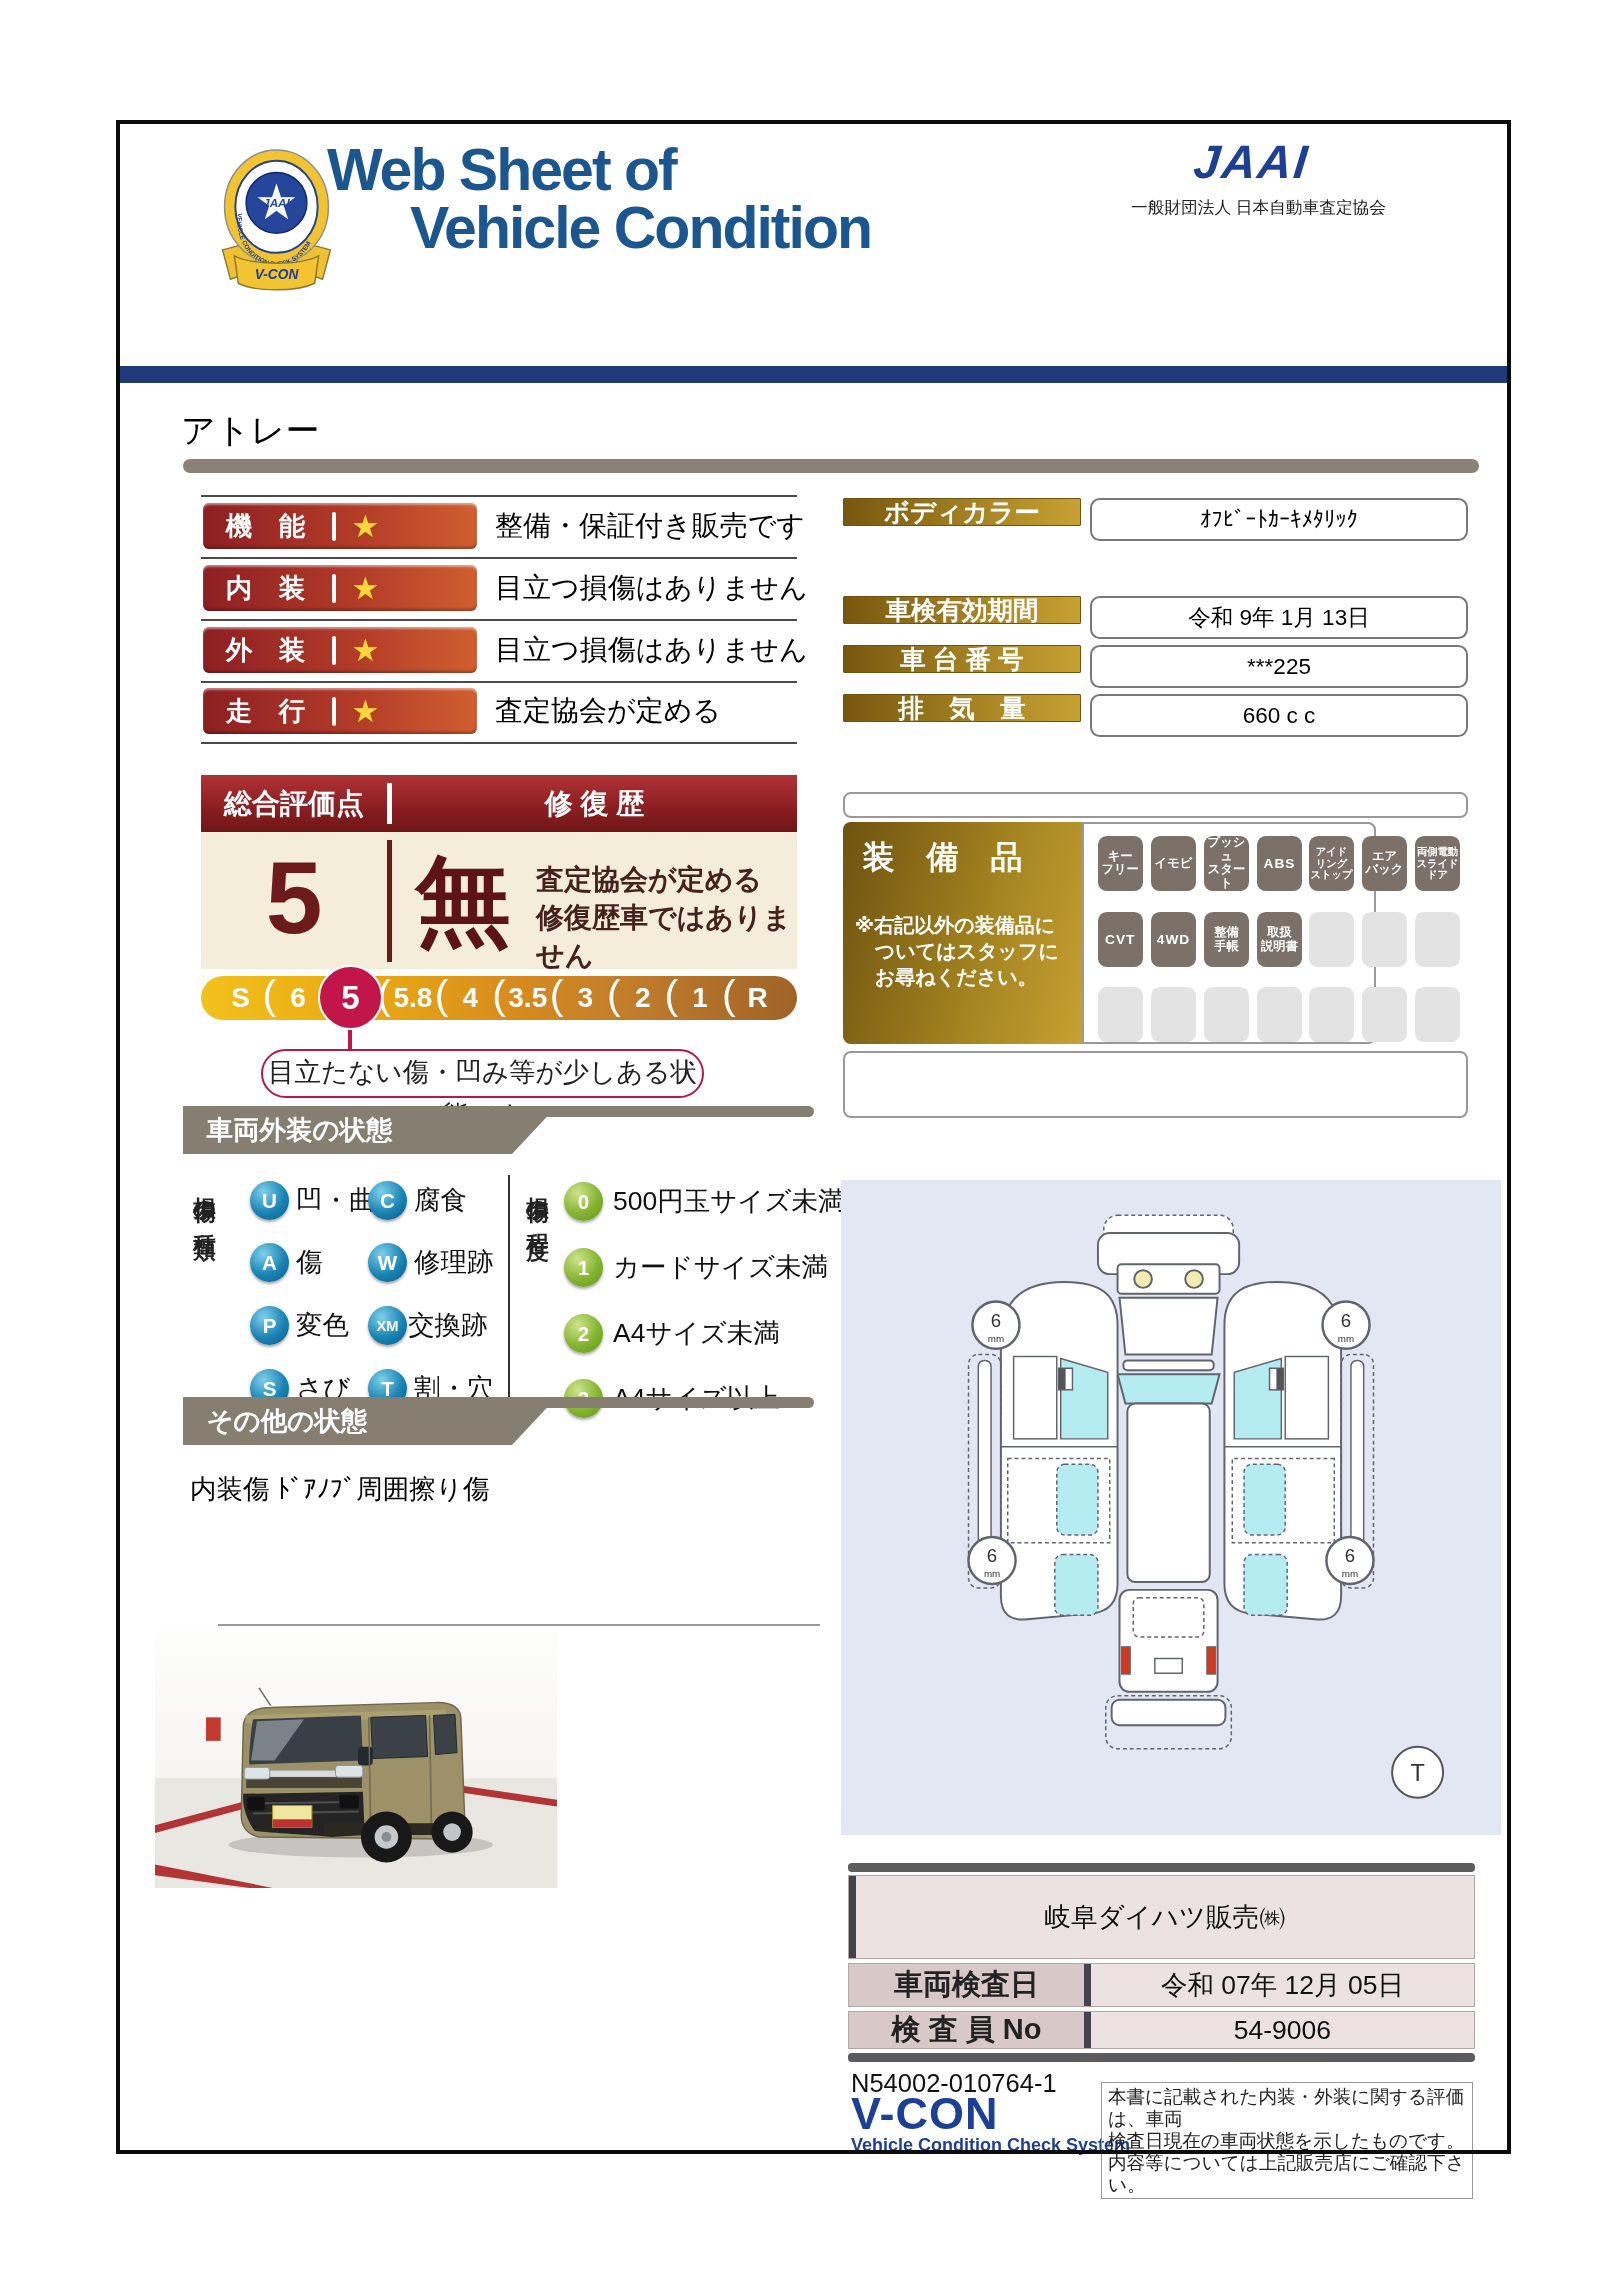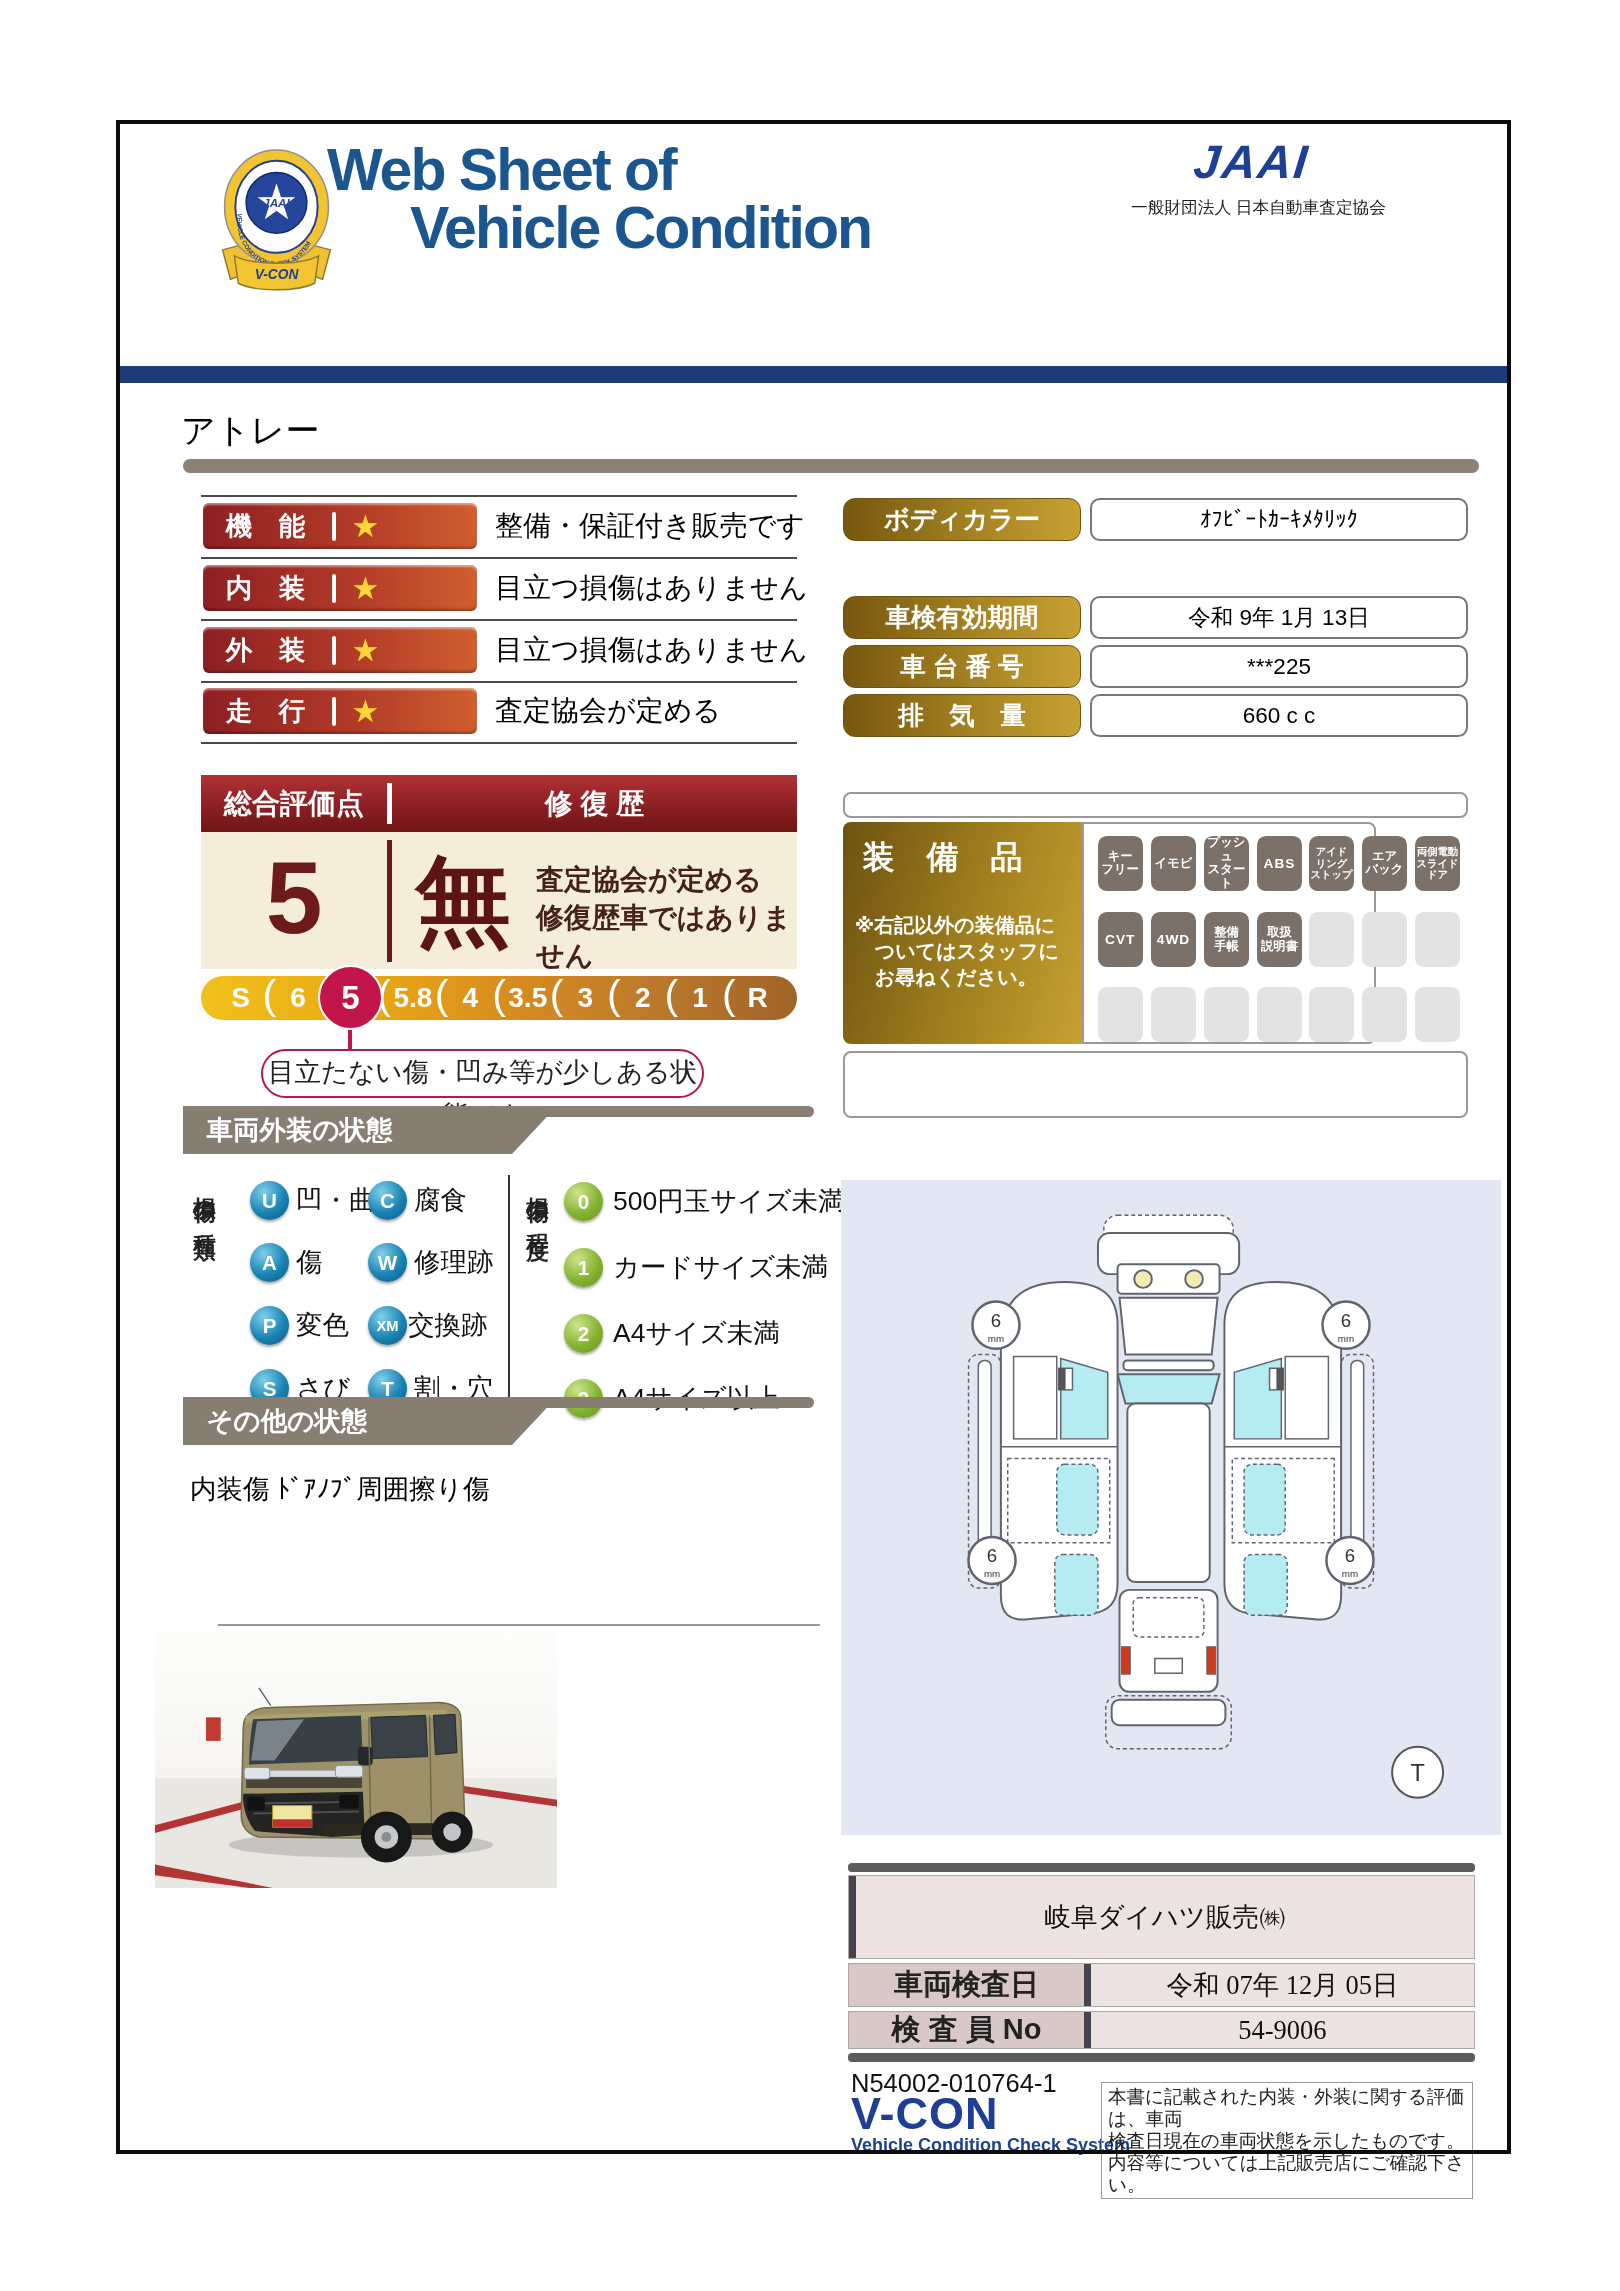--- a/index.html
+++ b/index.html
@@ -53,23 +53,23 @@
   .paren::before { content:"("; color:#fff; font-size:41px; font-weight:400; line-height:39px; display:block; transform:translateY(-2.9px); }
   .sel-circle { position:absolute; left:202px; top:845px; width:65px; height:65px; border-radius:50%;
                 background:#c2164a; border:2px solid #fff; color:#fff; font-size:33px; font-weight:bold;
                 display:flex; align-items:center; justify-content:center; z-index:5; }
   .connector { position:absolute; left:232px; top:908px; width:3.9px; height:25.5px; background:#c2164a; }
   .callout { position:absolute; left:145px; top:929px; width:443px; height:49px; border:2.9px solid #b5194a;
              border-radius:25.5px; background:#fff; text-align:center; font-size:26.5px; color:#222; line-height:43px; }
 
   
   .d-row { position:absolute; left:727px; width:625px; height:43px; }
-  .d-label { position:absolute; left:0; top:0; width:238px; height:43px;
+  .d-label { position:absolute; left:0; top:0; width:238px; height:28px;
              background:linear-gradient(90deg,#77570f,#a98624 60%,#c7a132);
-             border:1px solid #6e5410; border-radius:12px; color:#fff; font-size:25.5px; font-weight:bold;
+             border:1px solid #6e5410; border-radius:1px; color:#fff; font-size:25.5px; font-weight:bold;
              display:flex; align-items:center; justify-content:center; white-space:nowrap; }
   .d-value { position:absolute; left:247px; top:0; right:0; height:43px; background:#fff;
              border:2px solid #777; border-radius:9.8px; font-size:22.5px; color:#000;
              display:flex; align-items:center; justify-content:center; white-space:nowrap; }
   .empty-box { position:absolute; left:727px; width:625px; background:#fff; border:2px solid #999; border-radius:7.8px; }
 
   
   .equip { position:absolute; left:727px; top:702px; width:533px; height:222px; }
   .eq-gold { position:absolute; left:0; top:0; width:239px; height:100%;
              background:linear-gradient(105deg,#6e5210,#a1811f 55%,#c7a132);
@@ -108,21 +108,21 @@
   .diagram { position:absolute; left:725px; top:1060px; width:660px; height:655px; background:#e3e6f3; }
 
   
   .seller { position:absolute; left:732px; top:1743px; width:627px; height:199px; }
   .tb-bar { position:absolute; left:0; width:100%; height:8.8px; background:#5c5c5c; border-radius:3.9px; }
   .s-row { position:absolute; left:0; width:100%; display:flex; border:1px solid #b0a6a2; }
   .s-label { width:235px; background:#d8c8c8; color:#222; font-size:29px; font-weight:bold;
              display:flex; align-items:center; justify-content:center; white-space:nowrap; }
   .s-div { width:6.9px; background:#45434e; }
   .s-value { flex:1; background:#ece2e2; color:#111; font-size:26.5px;
-             display:flex; align-items:center; justify-content:center; white-space:nowrap;font-family:Liberation Serif, serif; }
+             display:flex; align-items:center; justify-content:center; white-space:nowrap; }
 
   
   .doc-no { position:absolute; left:735px; top:1949px; font-size:25.5px; color:#111; }
   .vcon-big { position:absolute; left:735px; top:1968px; font-size:45px; font-weight:bold; color:#1d3f94; letter-spacing:1px; }
   .vcon-sub { position:absolute; left:735px; top:2015px; font-size:18px; font-weight:bold; color:#1d3f94; }
   .disclaimer { position:absolute; left:985px; top:1962px; width:372px; border:1px solid #999; padding:2.9px 5.9px;
                 font-size:18.6px; color:#222; line-height:1.18; white-space:pre-line; }
 </style>
 </head>
 <body>

